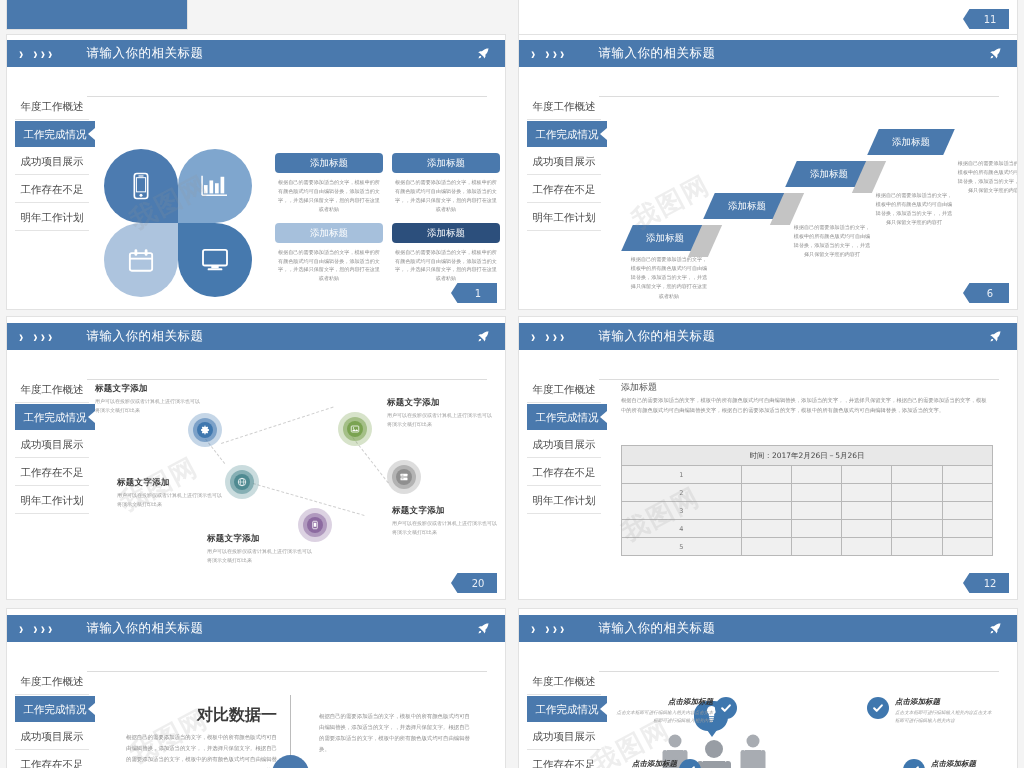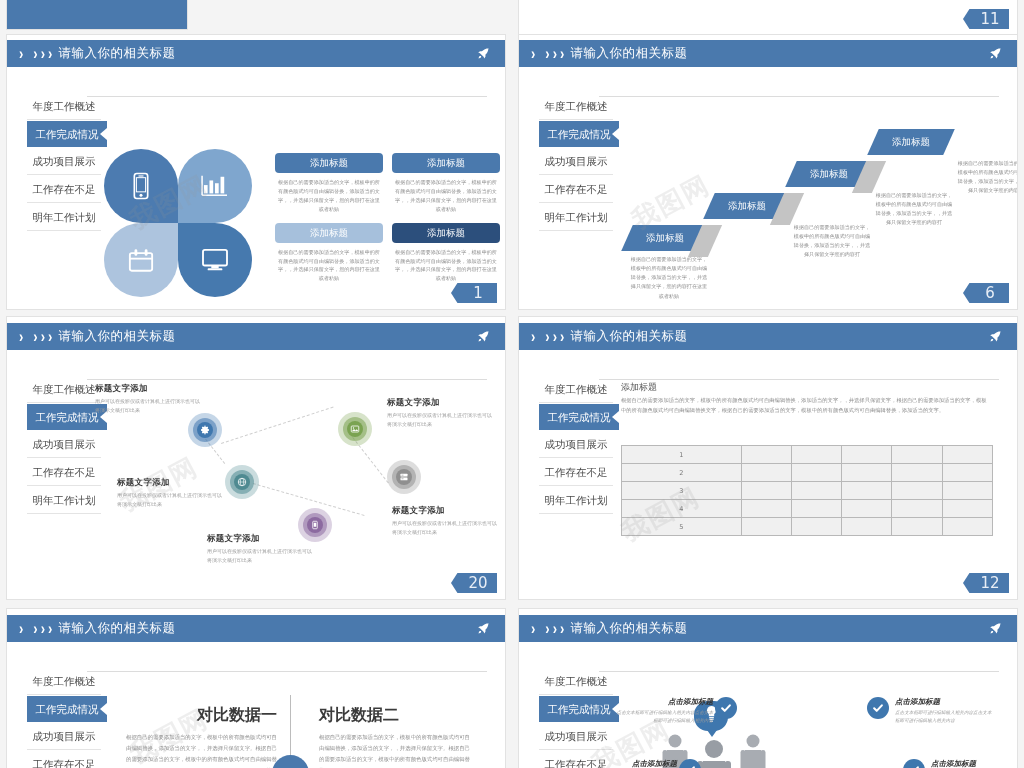--- a/index.html
+++ b/index.html
@@ -28,26 +28,26 @@
   
   .hdr{
     position:absolute;left:6px;right:6px;height:27px;
     background:#4a79ad;
     display:flex;align-items:center;
   }
   .chev-wrap{display:flex;align-items:center;margin-left:12px;gap:3px;}
   .chev{color:#ffffff;font-size:13px;font-weight:bold;line-height:1;transform:scaleY(1.25);}
   .chev.g{margin-left:7px;}
   .hdr-title{
-    color:#ffffff;font-size:12.5px;margin-left:6px;letter-spacing:.5px;
+    color:#ffffff;font-size:12.5px;margin-left:34px;letter-spacing:.5px;
     font-family:"DejaVu Sans",sans-serif;
   }
   .rocket{margin-left:auto;margin-right:14px;display:flex;align-items:center;}
   
-  .side{position:absolute;left:20px;top:52px;width:74px;}
+  .side{position:absolute;left:8px;top:52px;width:74px;}
   .side-item{
     height:26px;line-height:26px;
     font-size:10.5px;color:#4a4a4a;
     text-align:center;
     border-bottom:1px solid #e4e4e4;
     border-top:1px solid #ffffff;
     font-family:"DejaVu Sans",sans-serif;
     position:relative;
     white-space:nowrap;
   }
@@ -60,21 +60,21 @@
     border-top:6px solid transparent;border-bottom:6px solid transparent;
     border-right:7px solid #ffffff;
   }
   .hrule{
     position:absolute;left:86px;right:22px;top:56px;height:1px;background:#dcdcdc;
   }
   
   .pgbadge{
     position:absolute;right:8px;bottom:6px;
     width:46px;height:20px;background:#4a79ad;
-    color:#e8eef6;font-size:15px;
+    color:#e8eef6;font-size:10px;
     display:flex;align-items:center;justify-content:center;
     clip-path:polygon(14% 0,100% 0,100% 100%,14% 100%,0 50%);
     padding-left:8px;box-sizing:border-box;
     font-family:"DejaVu Sans",sans-serif;
   }
   
   .petals{position:absolute;left:96px;top:112px;width:148px;height:150px;}
   .petal{position:absolute;width:74px;height:74px;display:flex;align-items:center;justify-content:center;}
   .p-tl{left:1px;top:2px;background:#4c7bb0;border-radius:50% 50% 0 50%;}
   .p-tr{left:75px;top:2px;background:#7fa6ce;border-radius:50% 50% 50% 0;}
@@ -507,20 +507,23 @@
         <div class="side-item">成功项目展示</div>
         <div class="side-item">工作存在不足</div>
         <div class="side-item">明年工作计划</div>
       </div>
 
       <div class="s15-h">添加标题</div>
       <div class="s15-p">根据自己的需要添加适当的文字，模板中的所有颜色版式均可自由编辑替换，添加适当的文字，，并选择只保留文字，根据自己的需要添加适当的文字，模板中的所有颜色版式均可自由编辑替换文字，根据自己的需要添加适当的文字，模板中的所有颜色版式均可自由编辑替换，添加适当的文字。</div>
 
       <table class="rt">
         <tbody>
+        <tr class="sub">
+          <td colspan="6">时间：2017年2月26日－5月26日</td>
+        </tr>
         <tr class="bd">
               <td>1</td>
               <td></td>
               <td></td>
               <td></td>
               <td></td>
               <td></td>
             </tr>
         <tr class="bd">
               <td>2</td>
@@ -588,21 +591,20 @@
       </div>
 
       <div class="vsline"></div>
       <div class="vscirc">VS</div>
 
       <div class="cmp l">
         <h3>对比数据一</h3>
         <p>根据自己的需要添加适当的文字，模板中的所有颜色版式均可自由编辑替换，添加适当的文字，，并选择只保留文字。根据自己的需要添加适当的文字，模板中的所有颜色版式均可自由编辑替换。</p>
       </div>
       <div class="cmp r">
-        <h3>对比数据二</h3>
         <p>根据自己的需要添加适当的文字，模板中的所有颜色版式均可自由编辑替换，添加适当的文字，，并选择只保留文字。根据自己的需要添加适当的文字，模板中的所有颜色版式均可自由编辑替换。</p>
       </div>
       <div class="wm" style="left:120px;top:110px;">我图网</div>
     </div>
   </div>
 
   <div class="cell">
     <div class="slide" style="top:8px;height:280px;">
       <div class="hdr" style="left:0;right:0;top:6px;">
         <span class="chev-wrap">

